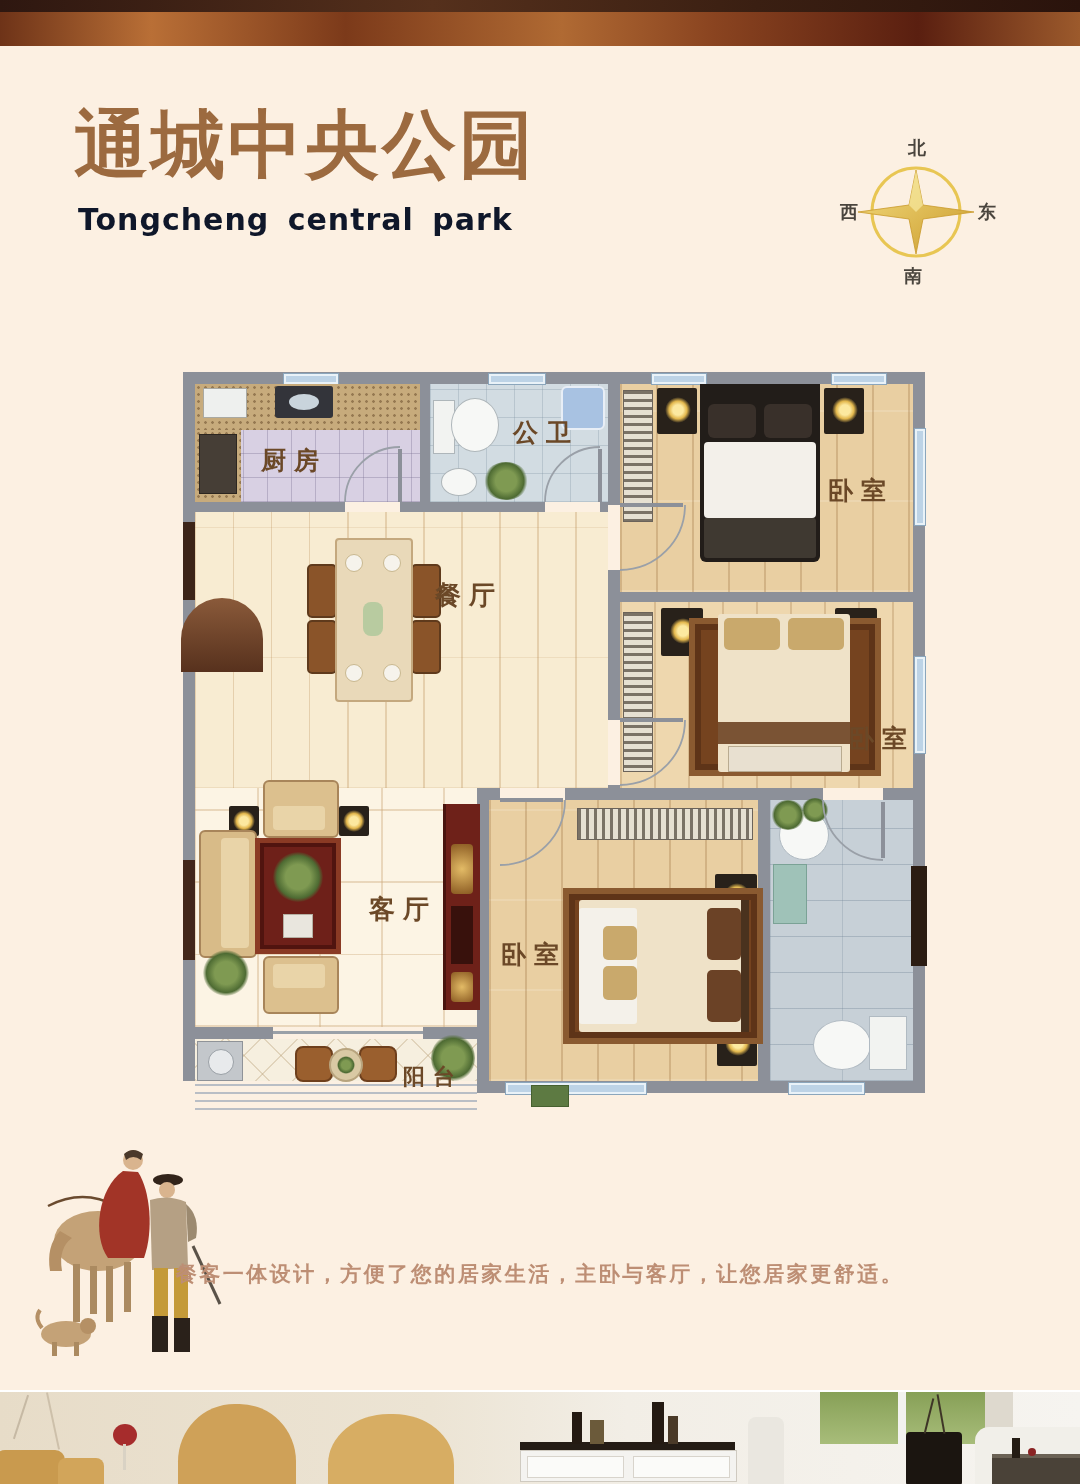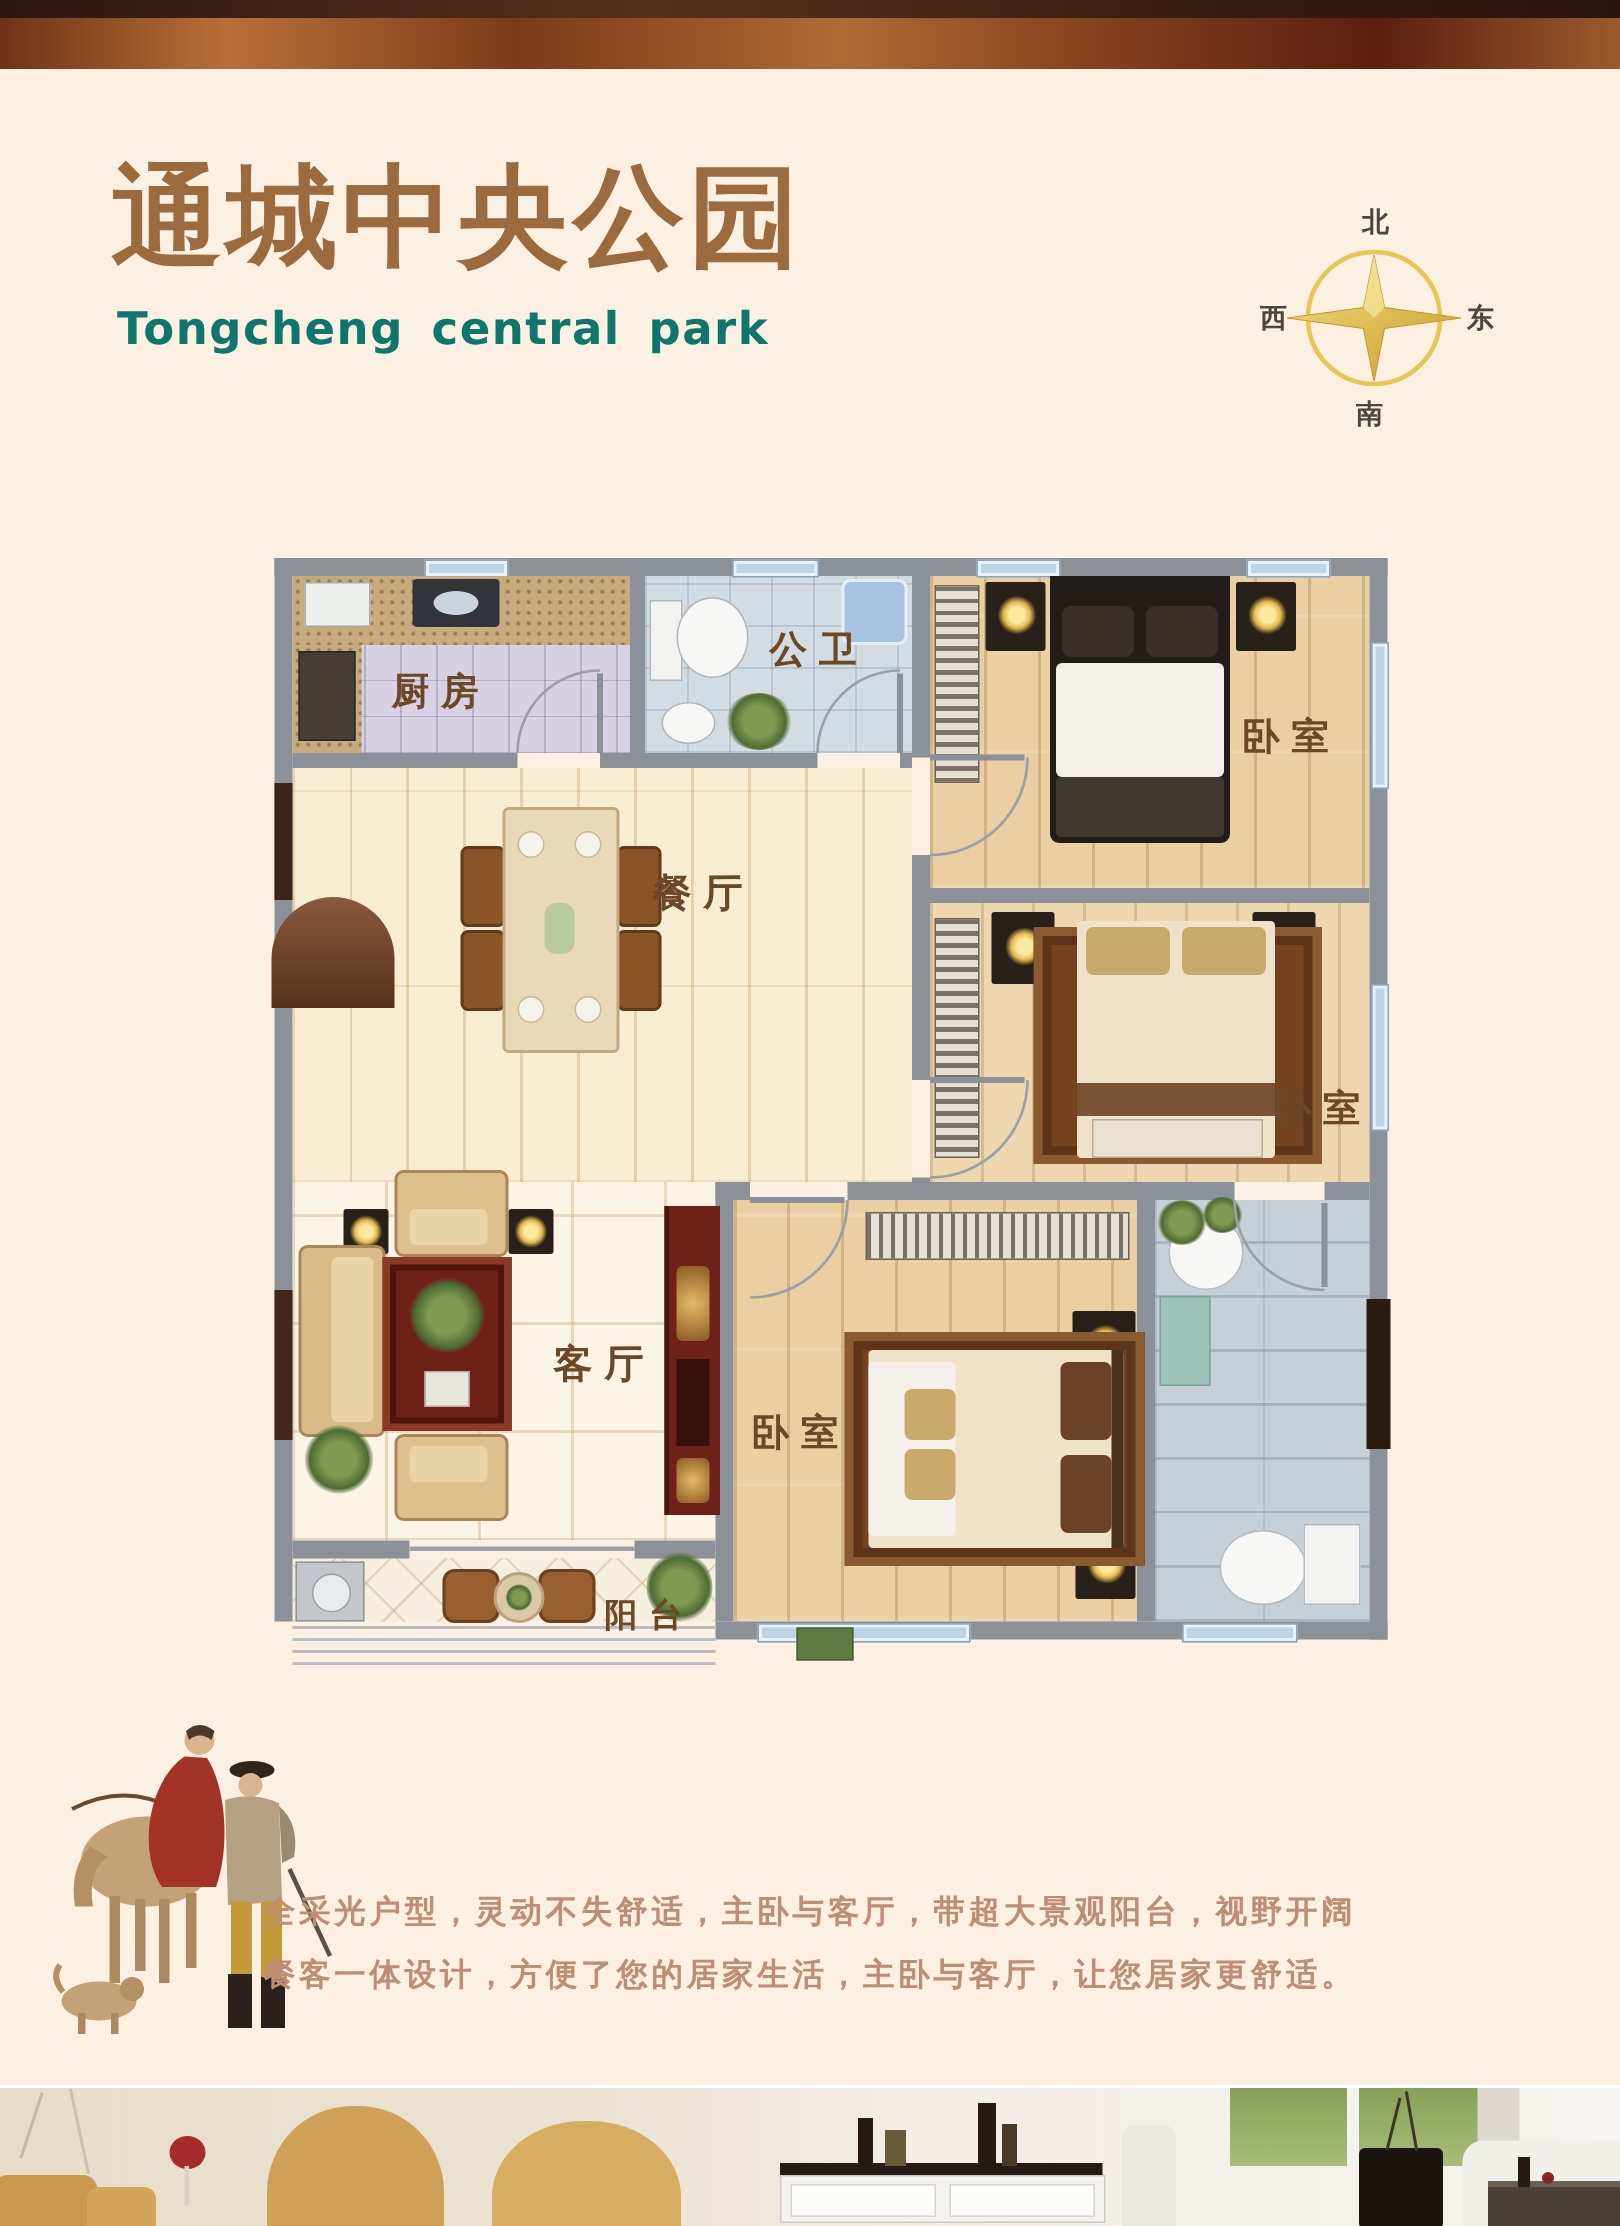--- a/index.html
+++ b/index.html
@@ -6,21 +6,21 @@
   .page{position:relative;width:1080px;height:1484px;background:#fcf0e2;overflow:hidden;
         font-family:"DejaVu Sans","Liberation Sans",sans-serif;}
   .abs{position:absolute;}
   
   .topbar{position:absolute;left:0;top:0;width:1080px;height:46px;
     background:linear-gradient(90deg,#6e3318,#b96f36 14%,#7c3a1a 32%,#b06a33 52%,#8a4420 66%,#5a1f10 85%,#9c5a2c 100%);}
   .topbar-shadow{position:absolute;left:0;top:0;width:1080px;height:12px;
     background:linear-gradient(90deg,#2e1710,#55301c 40%,#3a1f12 70%,#2a130c);}
   
   .title{position:absolute;left:74px;top:96px;font-size:74px;font-weight:bold;color:#9c6a3f;letter-spacing:3px;}
-  .subtitle{position:absolute;left:78px;top:202px;font-size:30px;font-weight:bold;color:#0f766e;letter-spacing:1px;word-spacing:7px;}
+  .subtitle{position:absolute;left:78px;top:202px;font-size:30px;font-weight:bold;color:#0f172a;letter-spacing:1px;word-spacing:7px;}
   
   .compass{position:absolute;left:838px;top:136px;width:160px;height:158px;}
   .compass-label{position:absolute;font-family:"Liberation Serif","DejaVu Serif",serif;font-weight:bold;font-size:18px;color:#4a453e;}
   
   .plan{position:absolute;left:183px;top:372px;width:742px;height:768px;}
   .wall{position:absolute;background:#8c9099;}
   .win{position:absolute;background:#bdd3e6;border:1px solid #8ba6bc;box-shadow:inset 0 0 0 2px #e9f2f8;}
   .darkseg{position:absolute;background:#3c2418;}
   .floor-wood{background-color:#e9cfa2;background-image:repeating-linear-gradient(90deg,rgba(150,105,55,.28) 0 2px,transparent 2px 36px),repeating-linear-gradient(0deg,rgba(255,255,255,.14) 0 2px,transparent 2px 90px);}
   .floor-wood2{background-color:#eed7ae;background-image:repeating-linear-gradient(90deg,rgba(150,105,55,.25) 0 2px,transparent 2px 34px);}
@@ -294,21 +294,20 @@
     <rect x="146" y="172" width="16" height="34" fill="#2a211a"></rect>
     <line x1="165" y1="100" x2="192" y2="158" stroke="#5a5248" stroke-width="3"></line>
     <ellipse cx="38" cy="188" rx="25" ry="13" fill="#c4a277"></ellipse>
     <circle cx="60" cy="180" r="8" fill="#b59065"></circle>
     <path d="M14,182 Q6,172 12,164" fill="none" stroke="#b59065" stroke-width="4"></path>
     <rect x="24" y="196" width="5" height="14" fill="#ab8a60"></rect>
     <rect x="46" y="196" width="5" height="14" fill="#ab8a60"></rect>
   </svg>
 
   <div class="desc">
-    <p>全采光户型，灵动不失舒适，主卧与客厅，带超大景观阳台，视野开阔</p>
     <p>餐客一体设计，方便了您的居家生活，主卧与客厅，让您居家更舒适。</p>
   </div>
 
   <div class="photo">
     <div class="pitem" style="left:20px;top:2px;width:2px;height:46px;background:#c6b9a4;transform:rotate(18deg);"></div>
     <div class="pitem" style="left:52px;top:0px;width:2px;height:58px;background:#cdc0aa;transform:rotate(-12deg);"></div>
     <div class="pitem" style="left:113px;top:32px;width:24px;height:22px;border-radius:50%;background:#a62c2c;"></div>
     <div class="pitem" style="left:123px;top:52px;width:3px;height:26px;background:#d9d2c4;"></div>
     <div class="pitem" style="left:178px;top:12px;width:118px;height:82px;background:#cfa158;border-radius:48% 48% 0 0 / 70% 70% 0 0;"></div>
     <div class="pitem" style="left:328px;top:22px;width:126px;height:72px;background:#d7ad63;border-radius:48% 48% 0 0 / 70% 70% 0 0;"></div>

